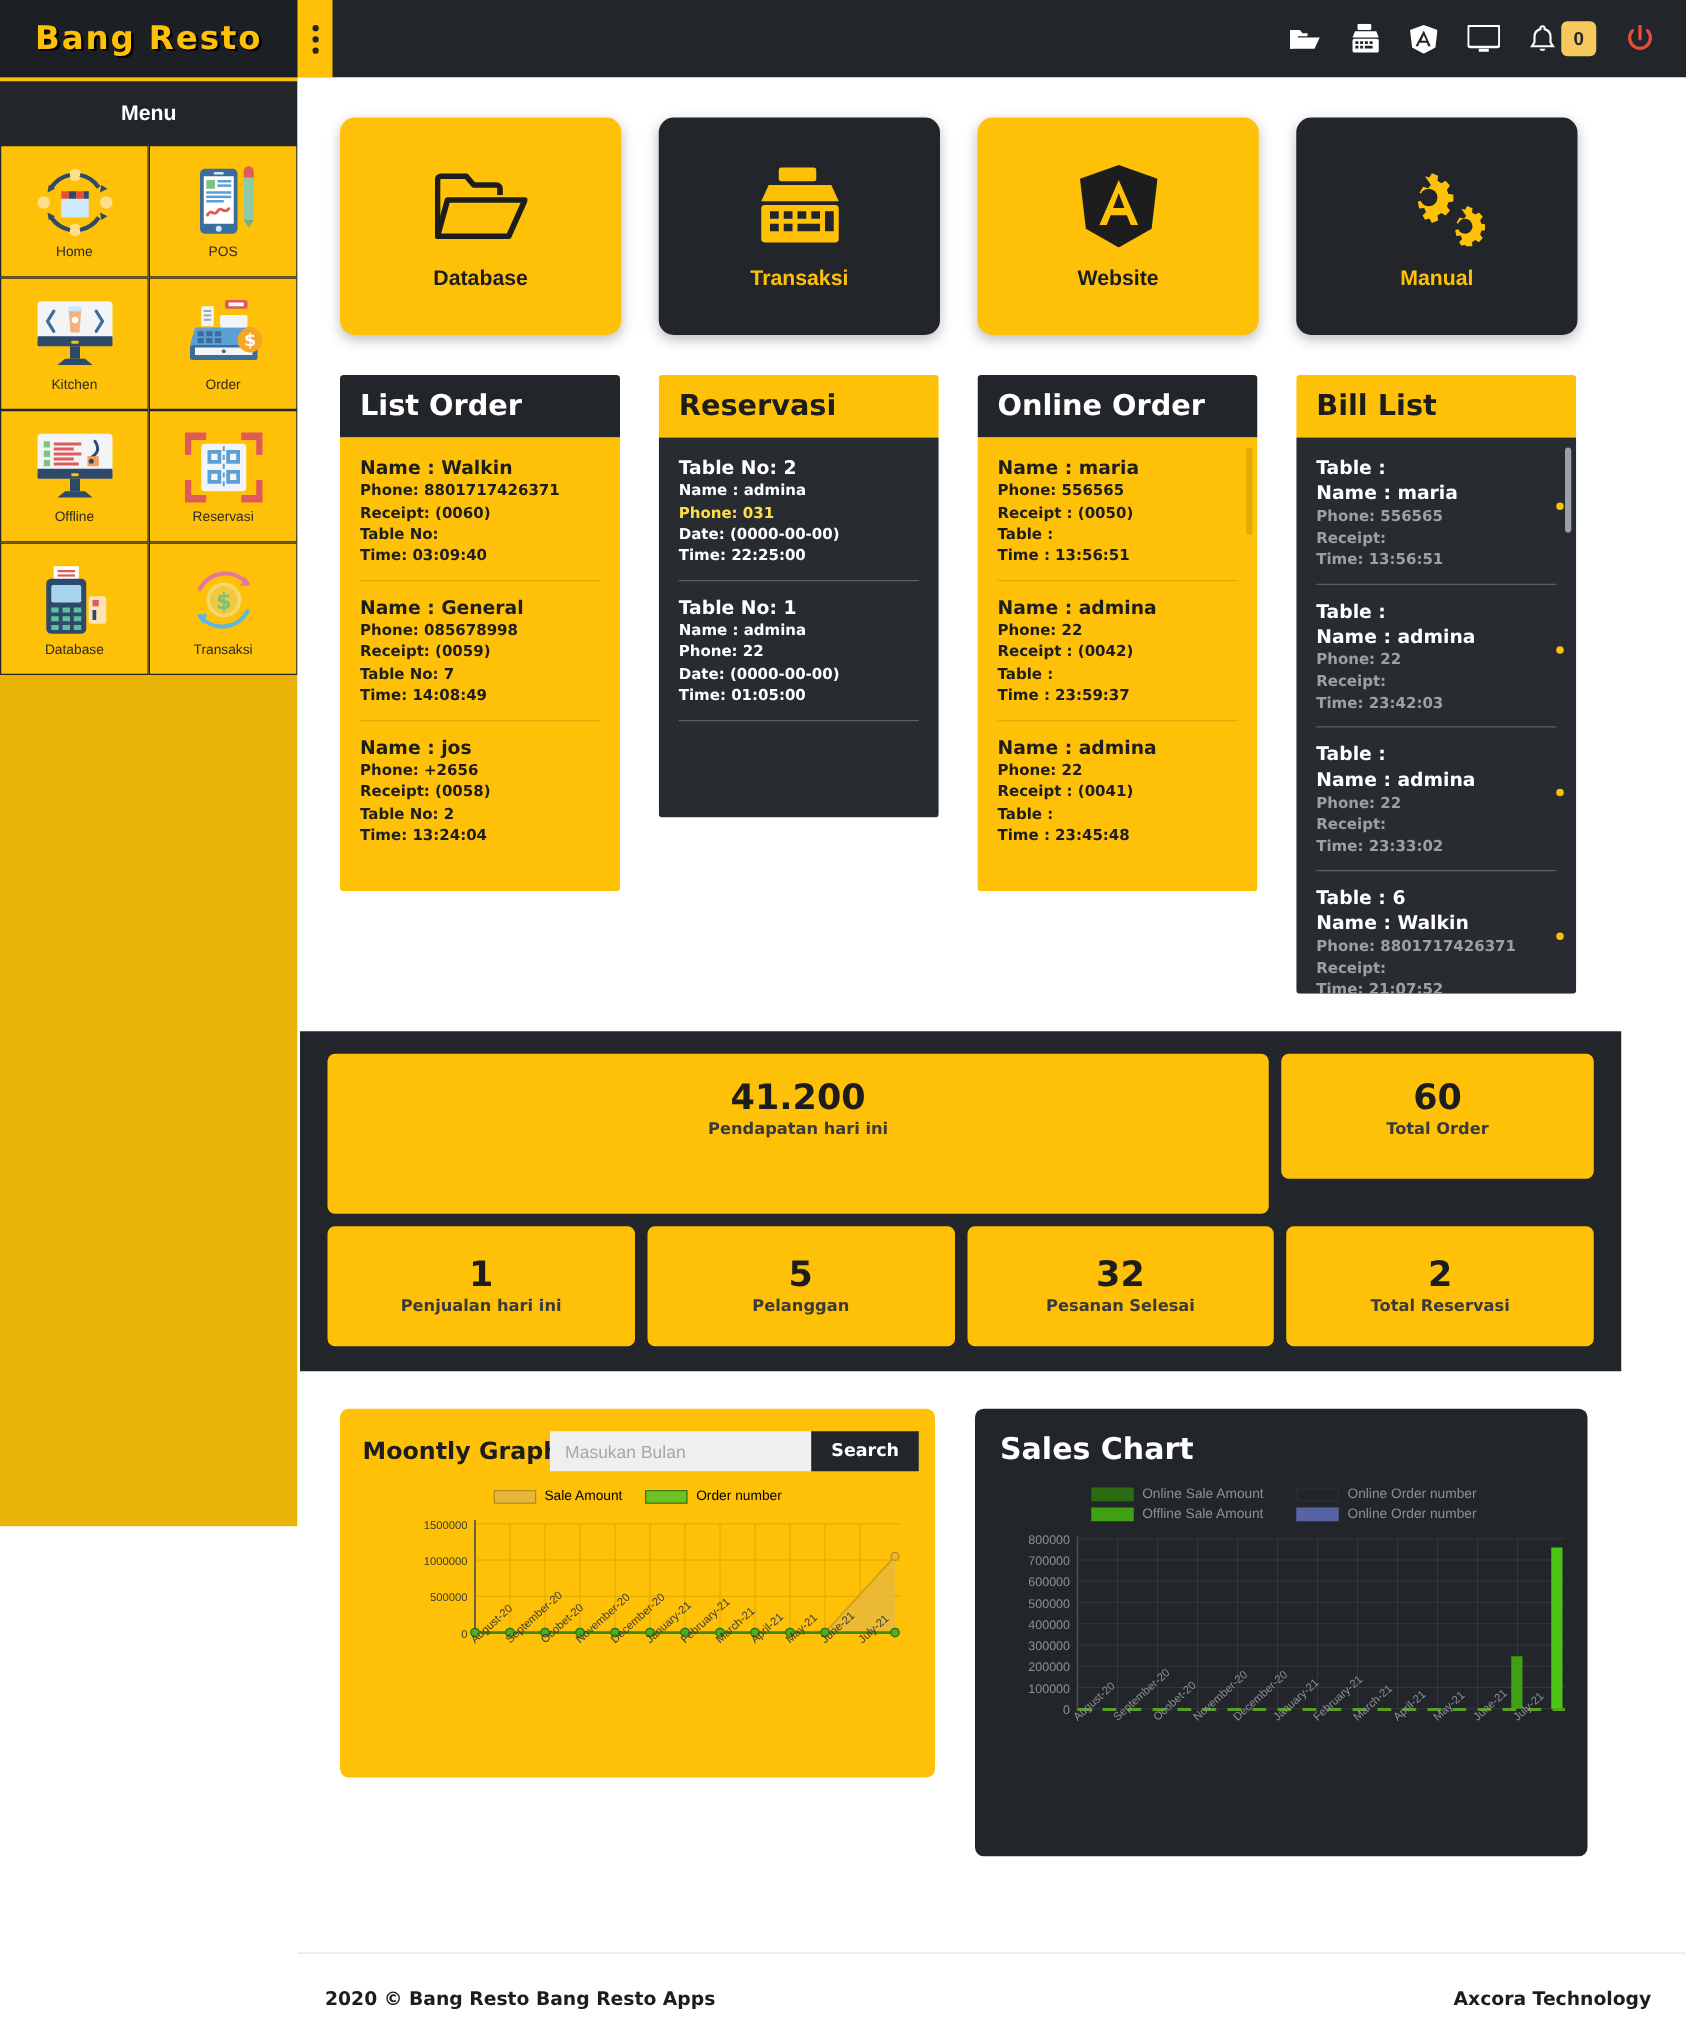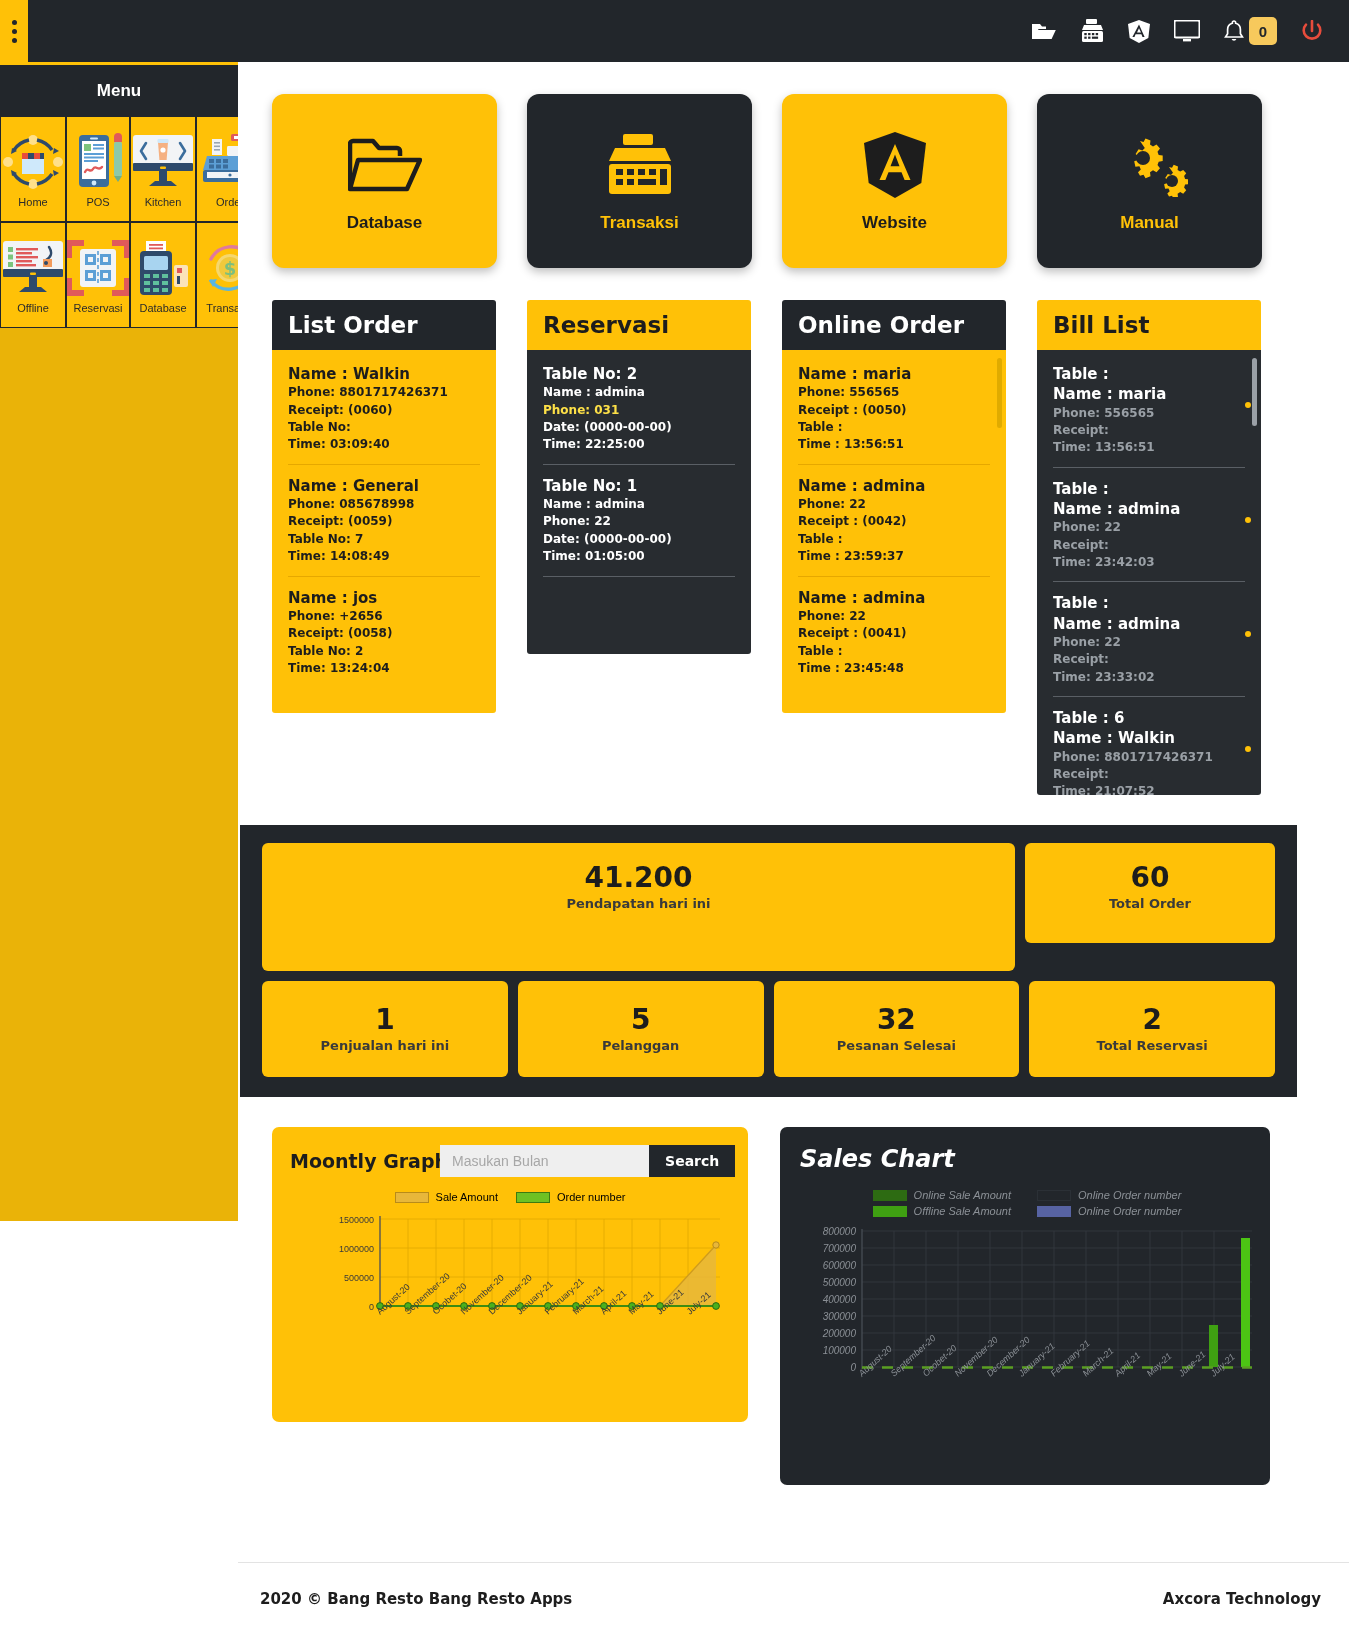--- a/index.html
+++ b/index.html
@@ -44,21 +44,21 @@
   
   .sidebar {
     position:absolute; left:0; top:62px; width:238px; height:1159px;
     background:#eab308;
   }
   .menu-head {
     height:54px; background:#22262b; color:#fff; font-weight:bold; font-size:17px;
     display:flex; align-items:center; justify-content:center;
     border-top:3px solid #ffc107;
   }
-  .menu-grid { display:grid; grid-template-columns:1fr 1fr 1fr 1fr; }
+  .menu-grid { display:grid; grid-template-columns:1fr 1fr; }
   .menu-cell {
     height:106px; background:#ffc107; border:1px solid #22262b;
     display:flex; flex-direction:column; align-items:center; justify-content:center; gap:2px;
     cursor:pointer;
   }
   .menu-cell .ic { height:64px; display:flex; align-items:center; justify-content:center; }
   .menu-cell .lb { font-size:11px; color:#2b2b2b; font-family:"Liberation Sans",sans-serif; }
 
   
   .main { position:absolute; left:238px; top:62px; width:1111px; height:1572px; background:#fff; }
@@ -123,21 +123,21 @@
     flex:1; background:#ffc107; border-radius:6px; height:96px;
     display:flex; flex-direction:column; align-items:center; justify-content:center; cursor:pointer;
   }
   .stat-num { font-size:28px; font-weight:bold; color:#1d1d1d; font-family:"DejaVu Sans",sans-serif; line-height:1.1; }
   .stat-lbl { font-size:13px; font-weight:bold; color:#3a3a3a; font-family:"DejaVu Sans",sans-serif; margin-top:2px; }
 
   
   .charts { display:flex; gap:32px; padding:30px 26px 0 34px; align-items:flex-start; }
   .chart-card { border-radius:7px; }
   .chart-left { width:476px; height:295px; background:#ffc107; padding:18px 18px 10px 18px; }
-  .chart-right { width:490px; height:358px; background:#22262b; padding:18px 16px 10px 20px;font-style:italic; }
+  .chart-right { width:490px; height:358px; background:#22262b; padding:18px 16px 10px 20px; }
   .ch-title-row { display:flex; align-items:center; }
   .ch-title { font-size:19px; font-weight:bold; color:#1d1d1d; font-family:"DejaVu Sans",sans-serif; white-space:nowrap; }
   .ch-title.lightfg { color:#fff; font-size:24px; }
   .search-wrap { display:flex; margin-left:-8px; }
   .search-input {
     width:209px; height:32px; border:none; background:#efefef; padding:0 12px;
     font-size:14px; color:#555; font-family:"Liberation Sans",sans-serif; outline:none;
   }
   .search-input::placeholder { color:#a7a7a7; }
   .search-btn {
@@ -160,20 +160,23 @@
     padding:0 28px 0 22px;
   }
   .footer-text { font-size:15px; font-weight:bold; color:#1d1d1d; font-family:"DejaVu Sans",sans-serif; }
 </style>
 </head>
 <body>
 
 <div class="app">
 
   <div class="topbar">
+    <div class="brand-block">
+      <span class="brand-text">Bang Resto</span>
+    </div>
     <div class="kebab">
       <i></i>
       <i></i>
       <i></i>
     </div>
     <div class="topbar-spacer"></div>
     <div class="topbar-icons">
       <span class="tb-ico">
         <svg width="26" height="22" viewBox="0 0 26 22">
             <path d="M1 19V4h8l2 2.6h4V9H7.5L3.2 19z" fill="#fff"></path>

